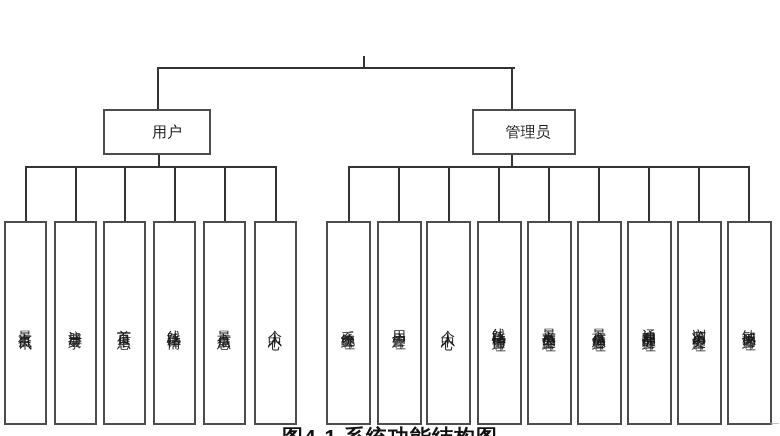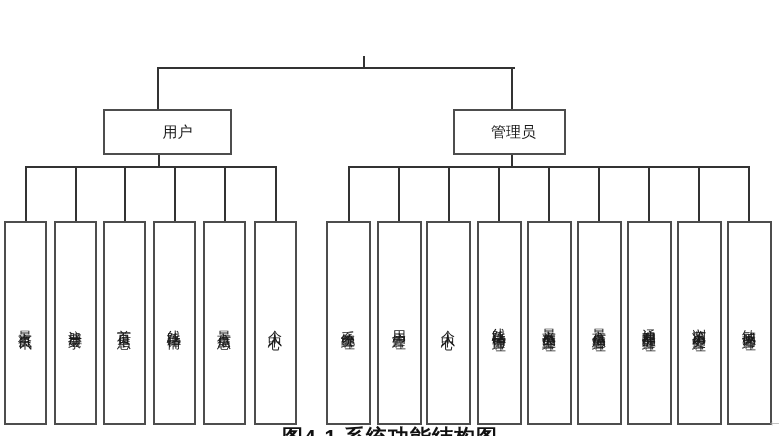--- a/index.html
+++ b/index.html
@@ -26,22 +26,22 @@
   }
   #title-box{
     left:144px;top:8px;width:438px;height:49px;
     font-size:14.5px;line-height:20px;
     padding:2px 6px;
   }
   .branch{
     top:109px;height:46px;
     font-size:15px;
   }
-  #user-box{left:103px;width:129px;padding-left:20px;}
-  #admin-box{left:453px;width:113px;padding-left:8px;}
+  #user-box{left:103px;width:108px;padding-left:20px;}
+  #admin-box{left:472px;width:104px;padding-left:8px;}
   .leaf{
     top:221px;height:204px;width:43px;
     writing-mode:vertical-rl;
     text-orientation:upright;
     font-size:14px;line-height:1;
     letter-spacing:2px;
   }
   .leaf.r{width:45px;}
   .vline,.hline{position:absolute;background:var(--line);}
   .vline{width:2px;}

